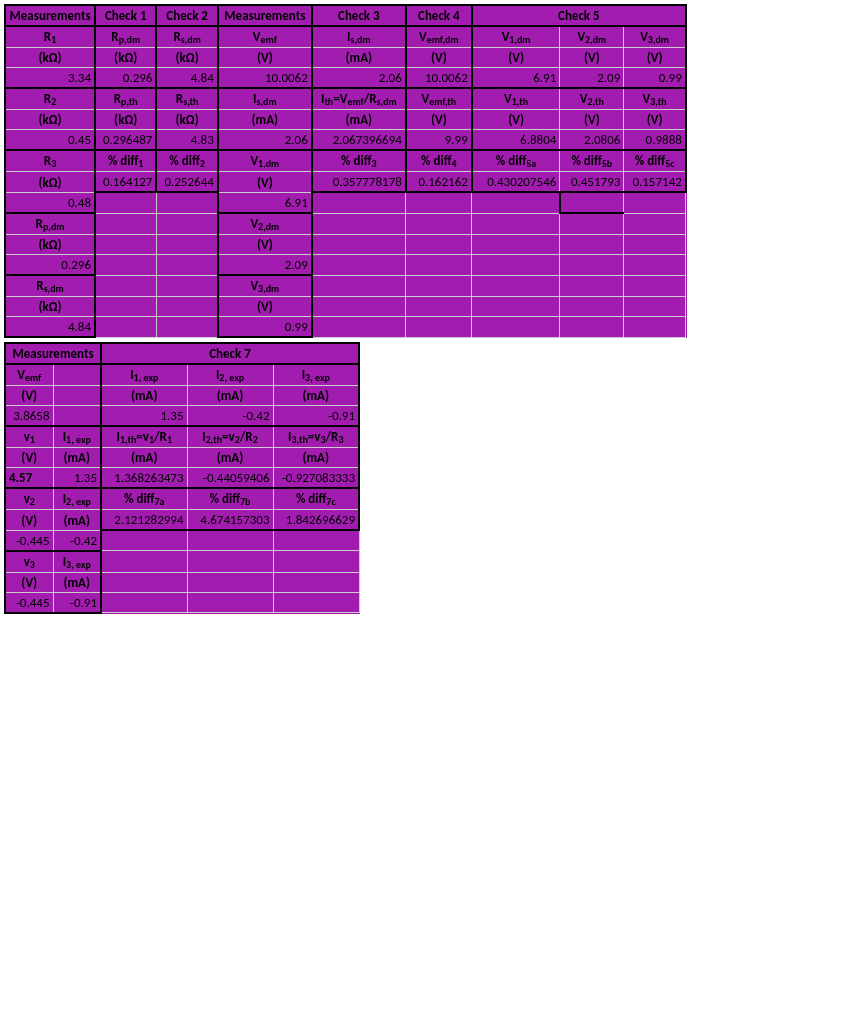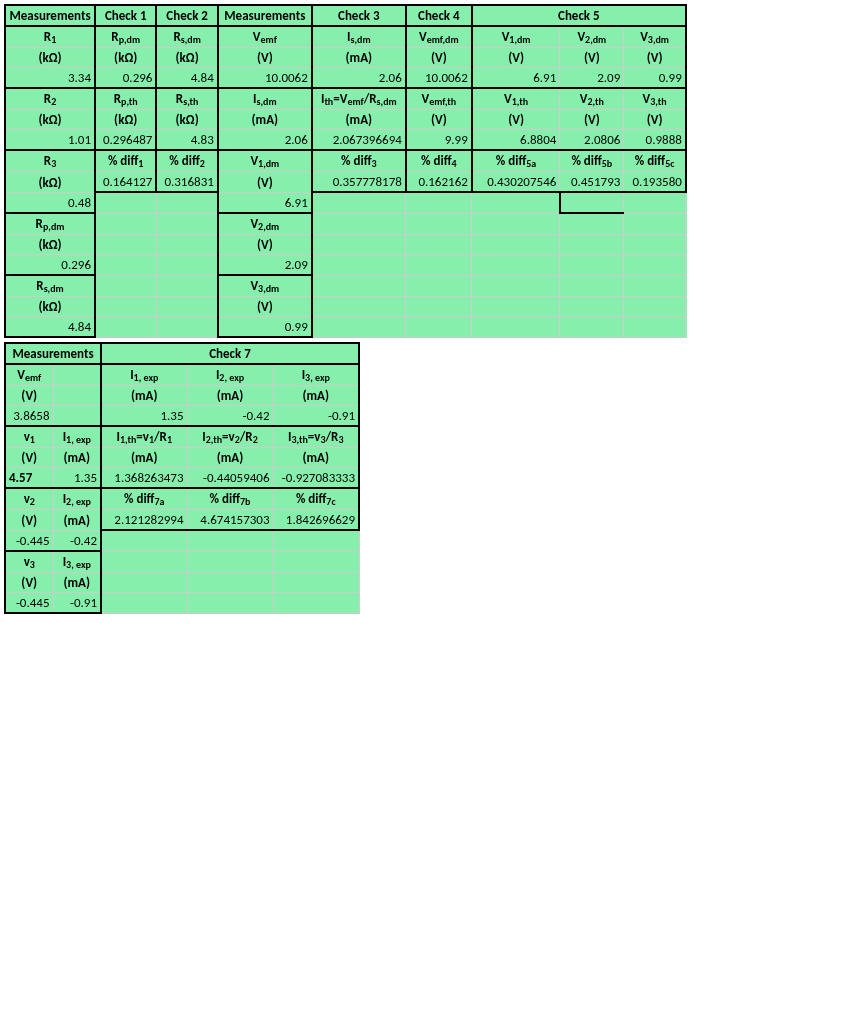--- a/index.html
+++ b/index.html
@@ -6,21 +6,21 @@
     margin: 0;
     padding: 4px;
     font-family: Calibri, Arial, sans-serif;
     font-size: 13px;
     background: #fff;
     color: #000;
     width: 855px;
   }
   table {
     border-collapse: collapse;
-    background: #86efac;
+    background: #a21caf;
   }
   td {
     border: 1px solid #ccc;
     height: 19px;
     line-height: 19px;
     padding: 0 3px 0 3px;
     overflow: hidden;
     white-space: nowrap;
     font-size: 13px;
     vertical-align: bottom;
@@ -131,21 +131,21 @@
     <td class="hdr br">(kΩ)</td>
     <td class="hdr br">(kΩ)</td>
     <td class="hdr br">(mA)</td>
     <td class="hdr br">(mA)</td>
     <td class="hdr br">(V)</td>
     <td class="hdr">(V)</td>
     <td class="hdr">(V)</td>
     <td class="hdr br">(V)</td>
   </tr>
   <tr>
-    <td class="rgt bl br bb">1.01</td>
+    <td class="rgt bl br bb">0.45</td>
     <td class="rgt br bb">0.296487</td>
     <td class="rgt br bb">4.83</td>
     <td class="rgt br bb">2.06</td>
     <td class="rgt br bb">2.067396694</td>
     <td class="rgt br bb">9.99</td>
     <td class="rgt bb">6.8804</td>
     <td class="rgt bb">2.0806</td>
     <td class="rgt br bb">0.9888</td>
   </tr>
   <tr>
@@ -155,27 +155,27 @@
     <td class="hdr br">V<sub>1,dm</sub></td>
     <td class="hdr br">% diff<sub>3</sub></td>
     <td class="hdr br">% diff<sub>4</sub></td>
     <td class="hdr">% diff<sub>5a</sub></td>
     <td class="hdr">% diff<sub>5b</sub></td>
     <td class="hdr br">% diff<sub>5c</sub></td>
   </tr>
   <tr>
     <td class="hdr bl br">(kΩ)</td>
     <td class="rgt br bb">0.164127</td>
-    <td class="rgt br bb">0.316831</td>
+    <td class="rgt br bb">0.252644</td>
     <td class="hdr br">(V)</td>
     <td class="rgt br bb">0.357778178</td>
     <td class="rgt br bb">0.162162</td>
     <td class="rgt bb">0.430207546</td>
     <td class="rgt bb">0.451793</td>
-    <td class="rgt br bb">0.193580</td>
+    <td class="rgt br bb">0.157142</td>
   </tr>
   <tr>
     <td class="rgt bl br bb">0.48</td>
     <td></td>
     <td></td>
     <td class="rgt bl br bb">6.91</td>
     <td></td>
     <td></td>
     <td class="br"></td>
     <td class="bb"></td>

